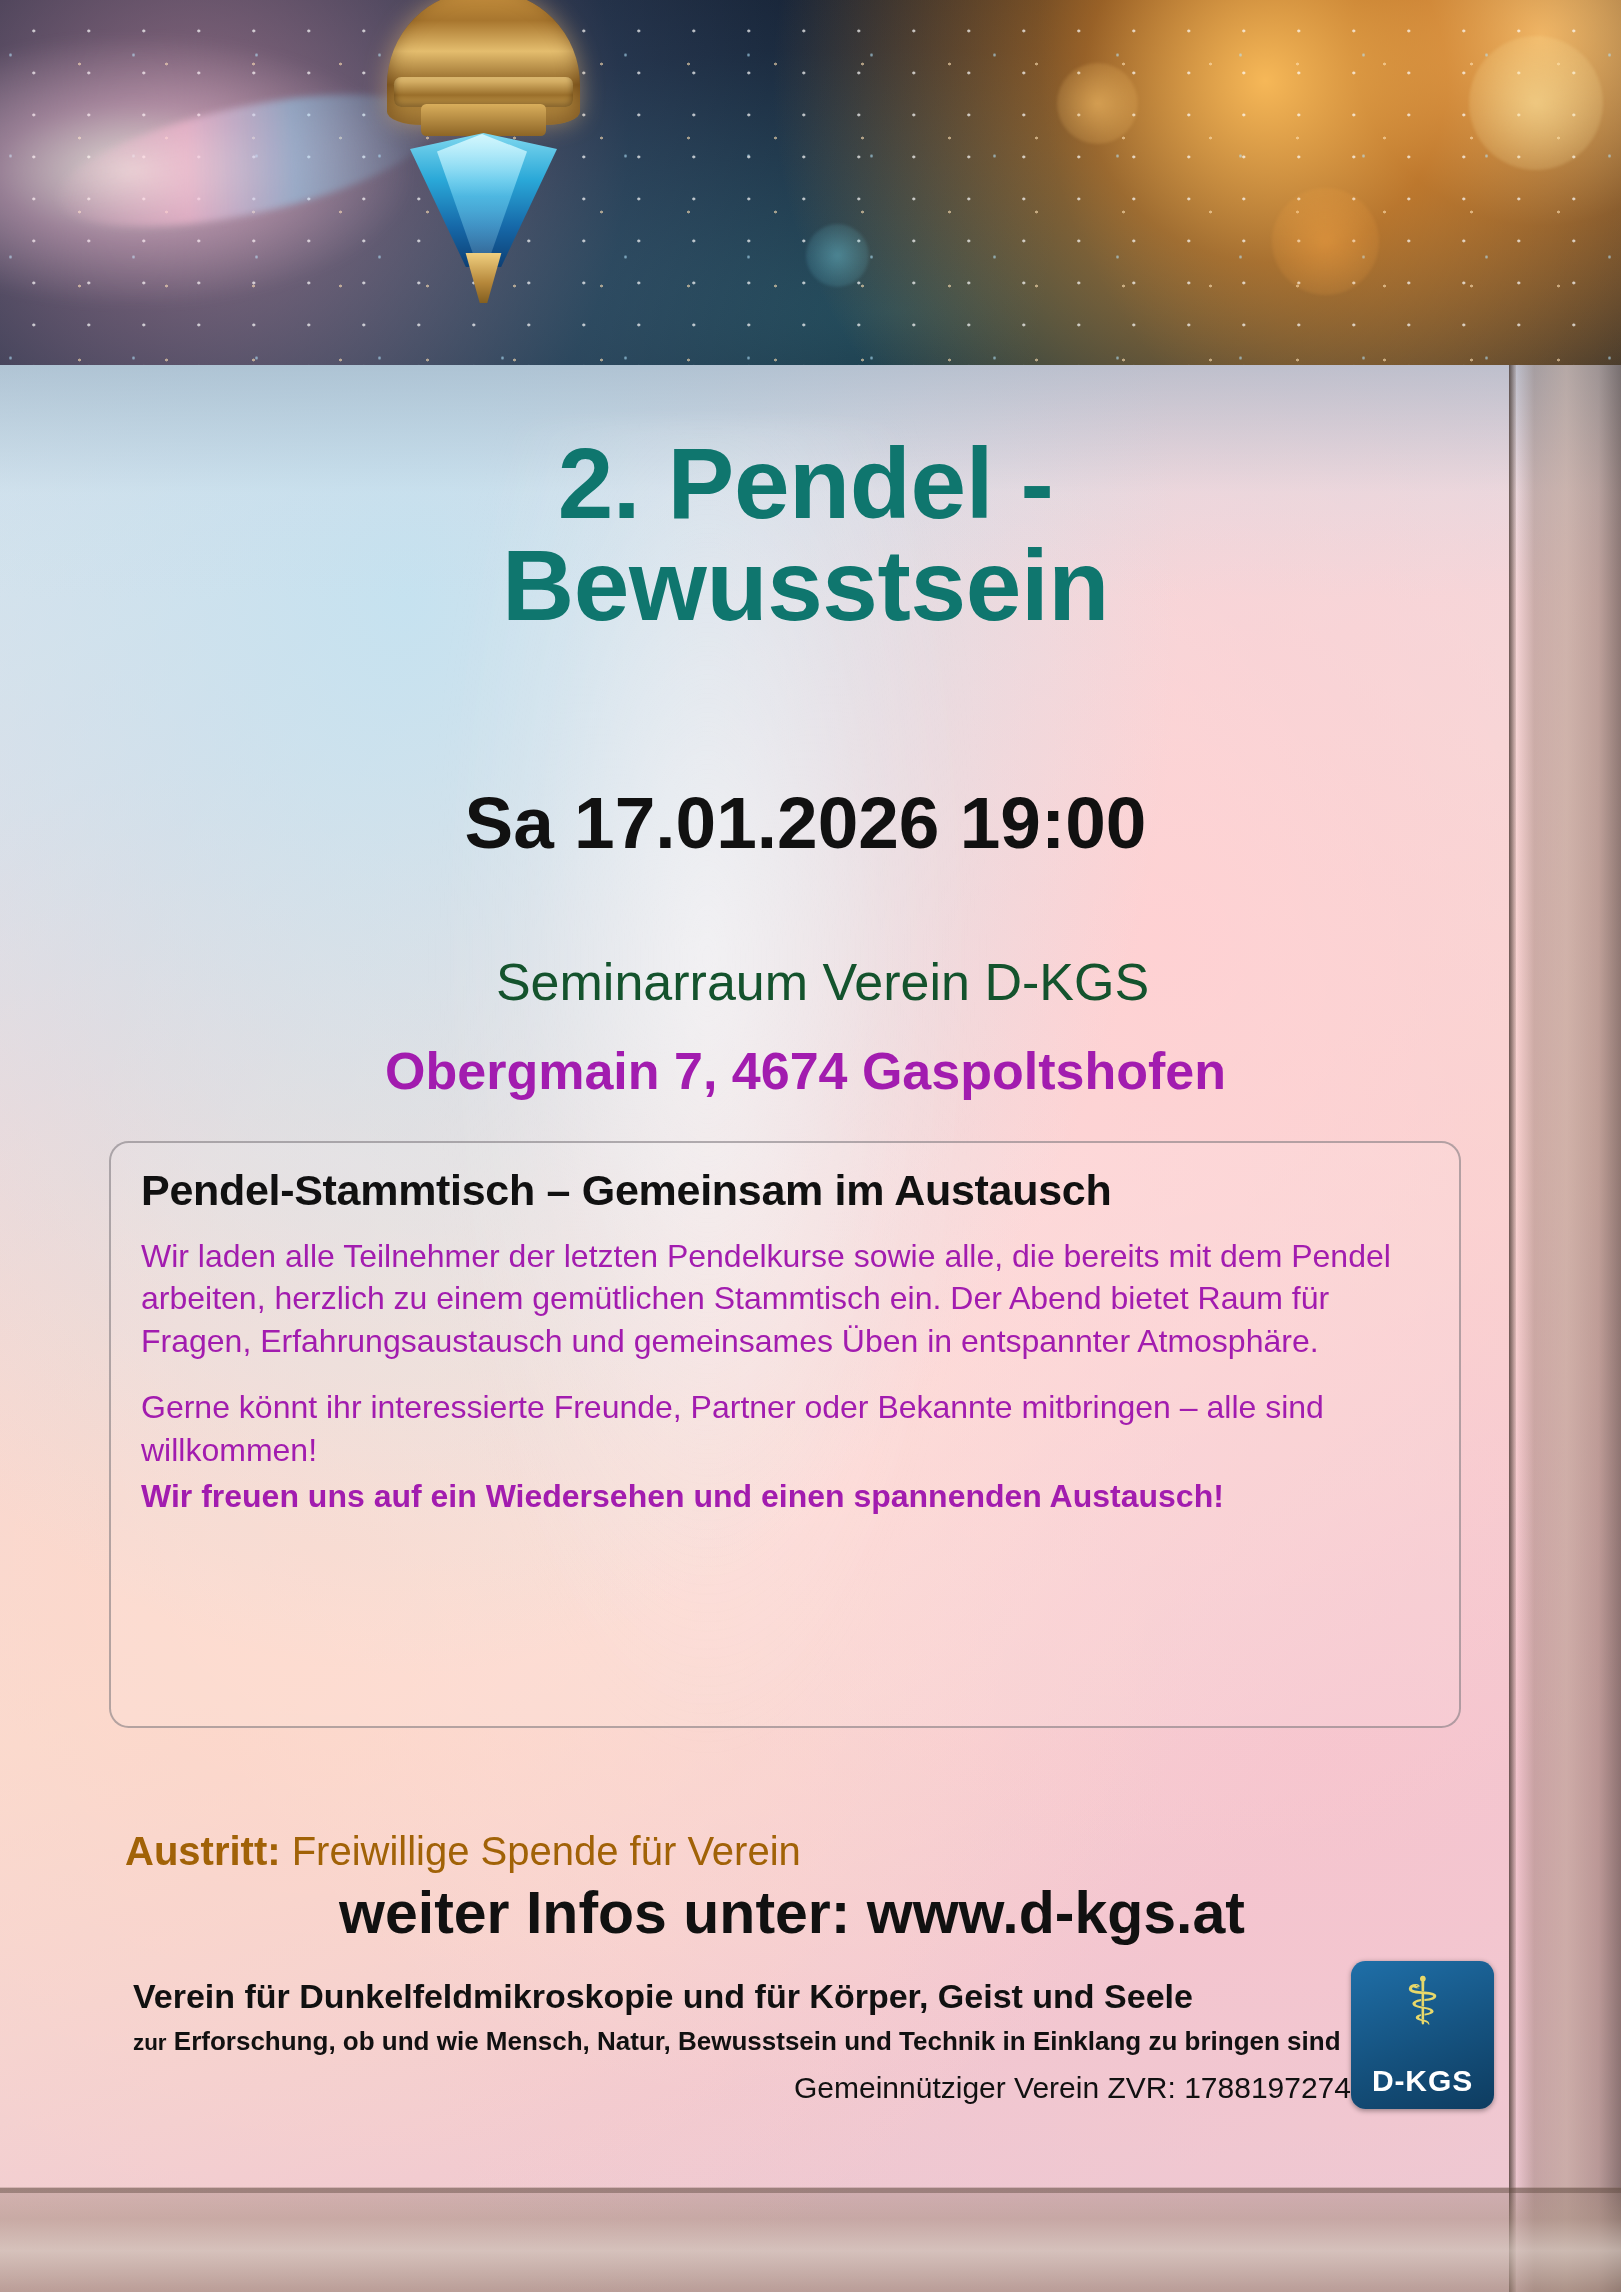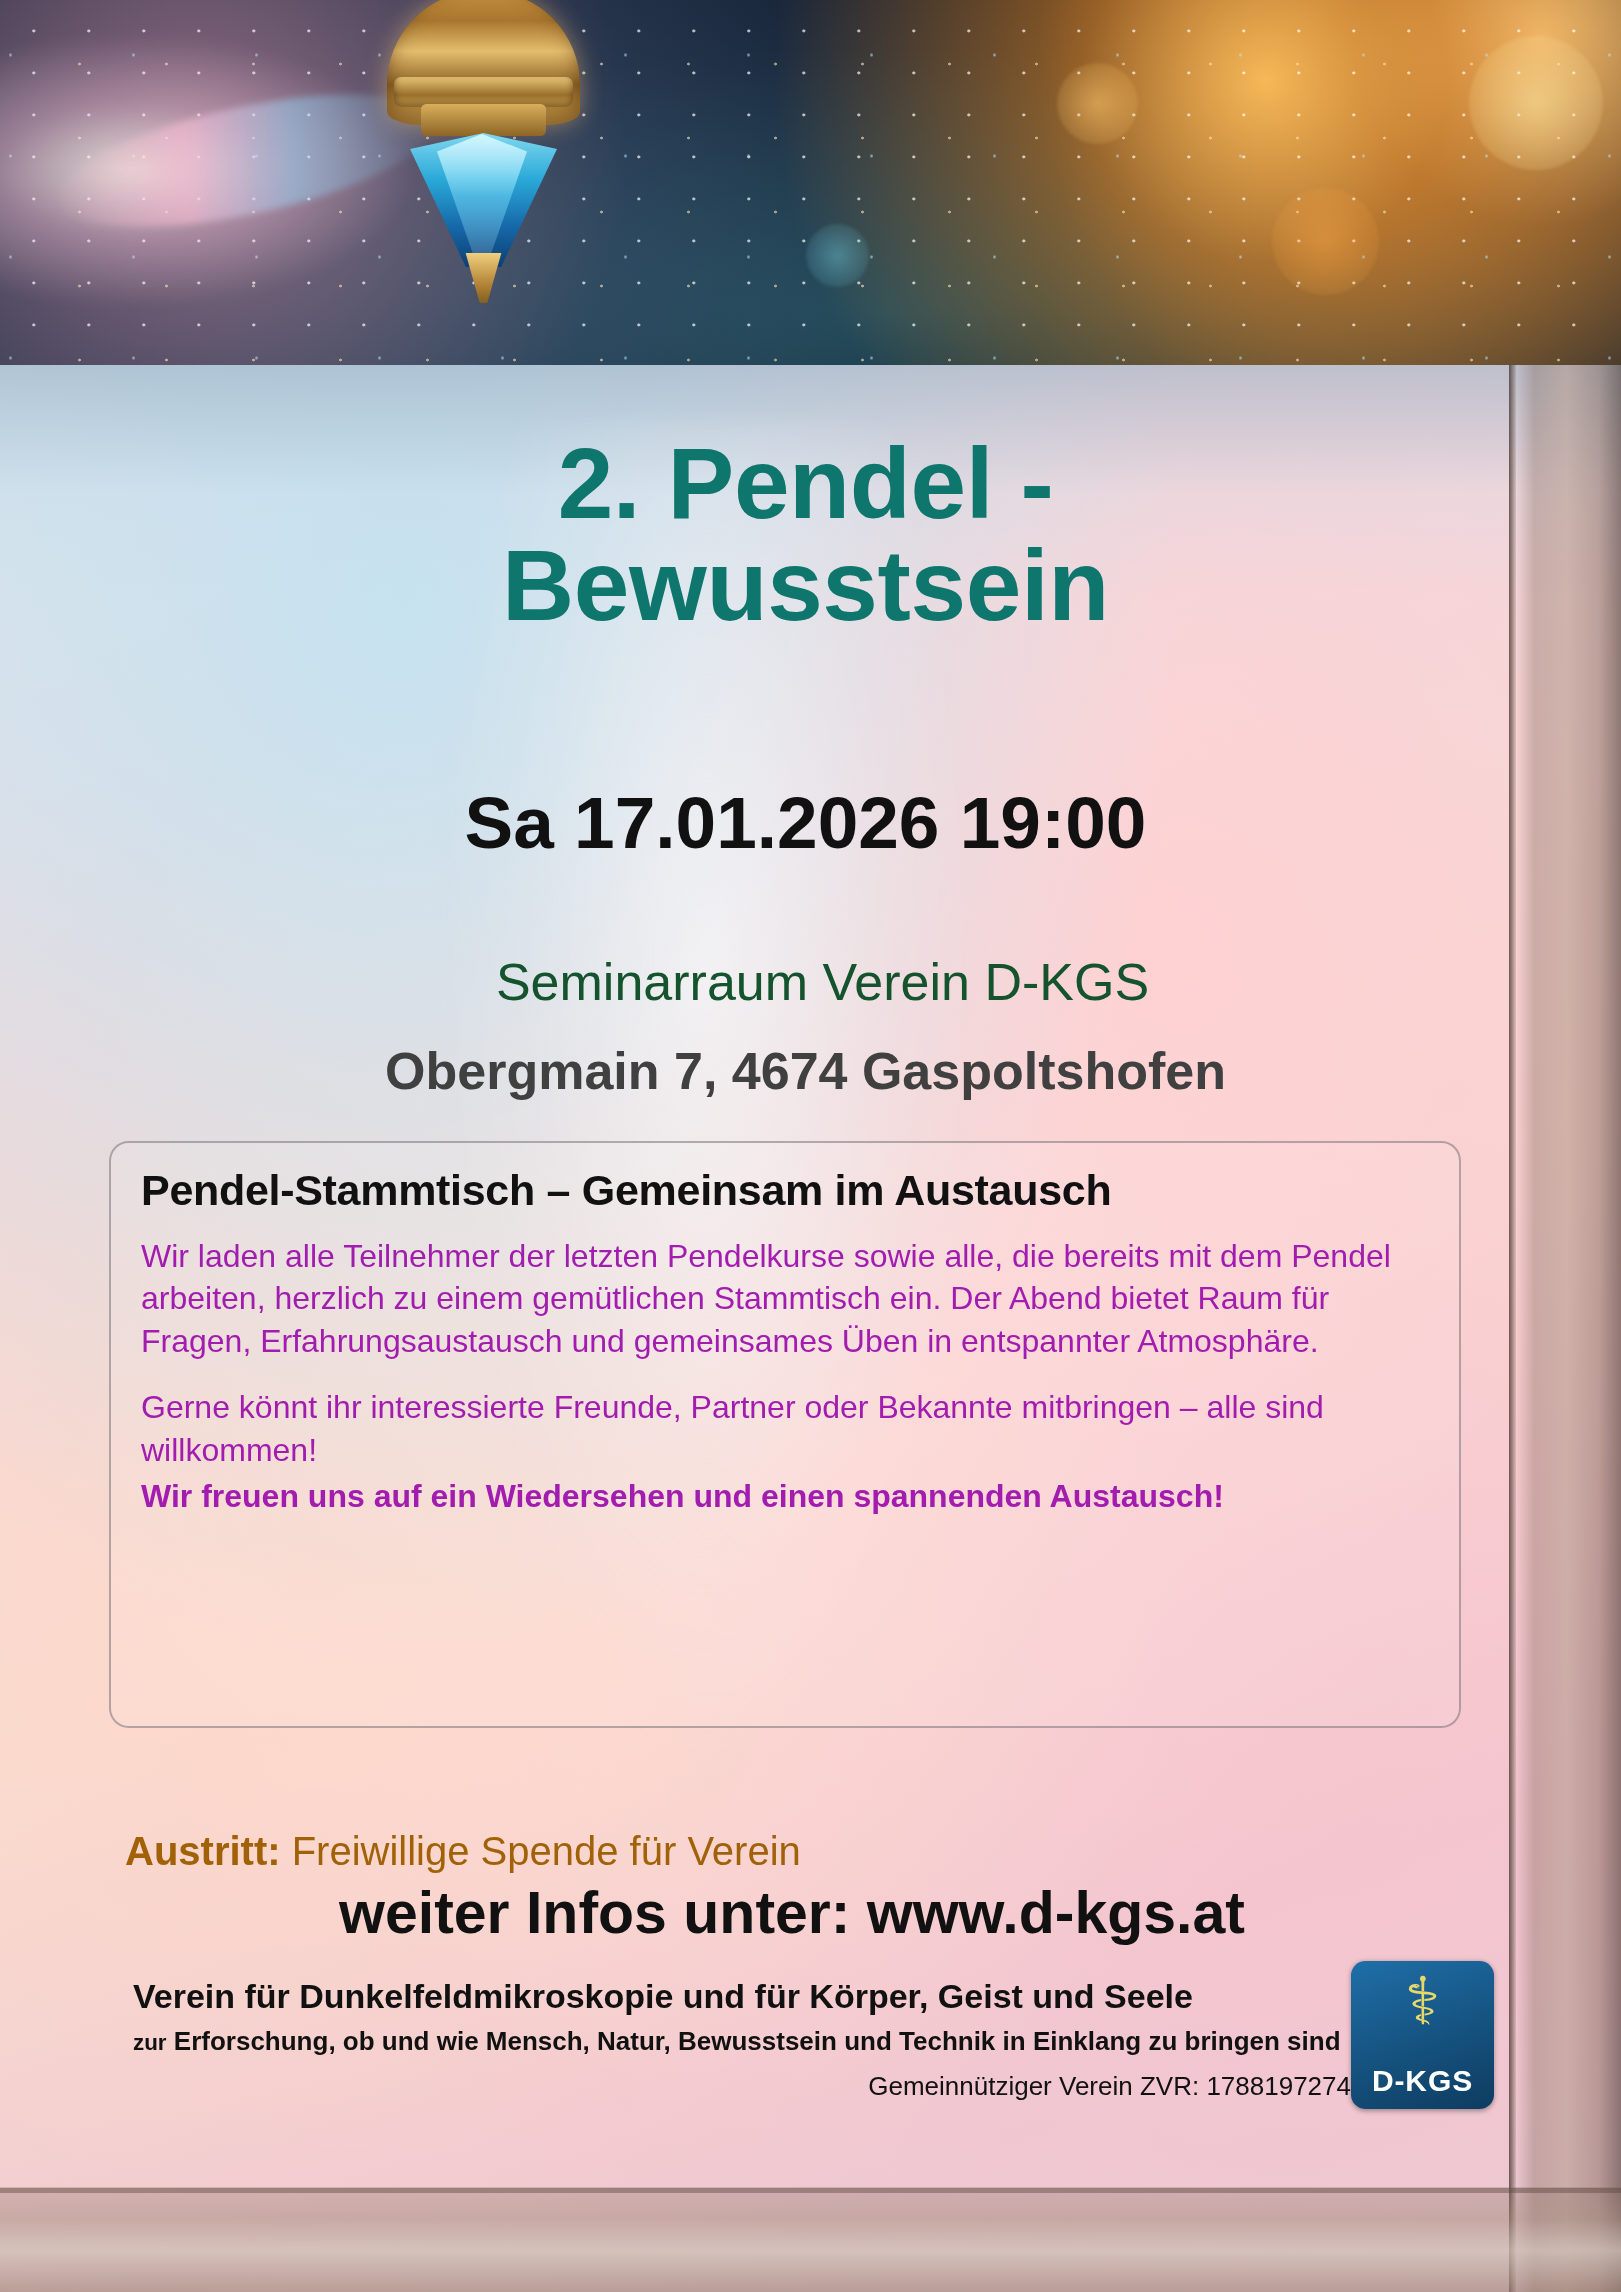--- a/index.html
+++ b/index.html
@@ -208,21 +208,21 @@
     font-weight: normal;
     color: #14532d;
   }
   .venue2 {
     position: absolute;
     left: 107px; top: 676px;
     width: 1397px;
     text-align: center;
     font-size: 52px;
     font-weight: bold;
-    color: #404040;
+    color: #a21caf;
   }
 
   
   .infobox {
     position: absolute;
     left: 109px; top: 776px;
     width: 1352px;
     height: 587px;
     border: 2.7px solid rgba(120,115,120,0.55);
     border-radius: 19.7px;
@@ -288,21 +288,21 @@
     width: 1218px;
     font-size: 26px;
     font-weight: bold;
     color: #111111;
   }
   .footer-line3 {
     position: absolute;
     left: 133px; top: 1706px;
     width: 1218px;
     text-align: right;
-    font-size: 26px;
+    font-size: 30px;
     color: #111111;
   }
 
   
   .logo {
     position: absolute;
     left: 1351px; top: 1596px;
     width: 143px; height: 148px;
     background: linear-gradient(160deg, #1f6fa8 0%, #15527f 55%, #0e3c60 100%);
     border-radius: 14.3px;

